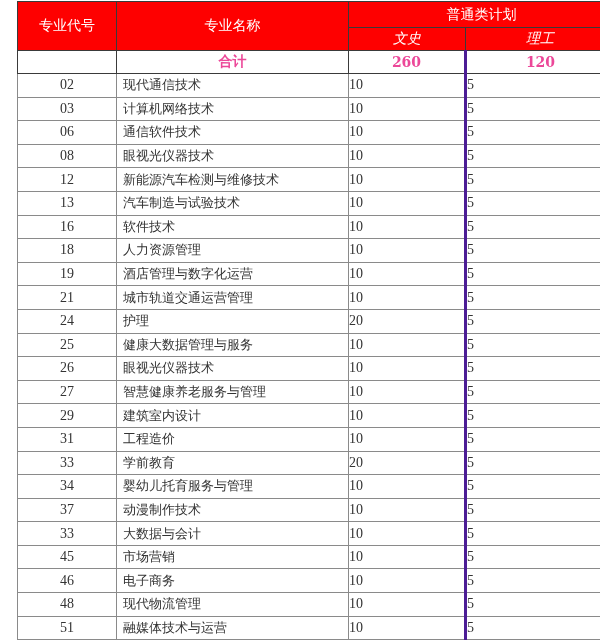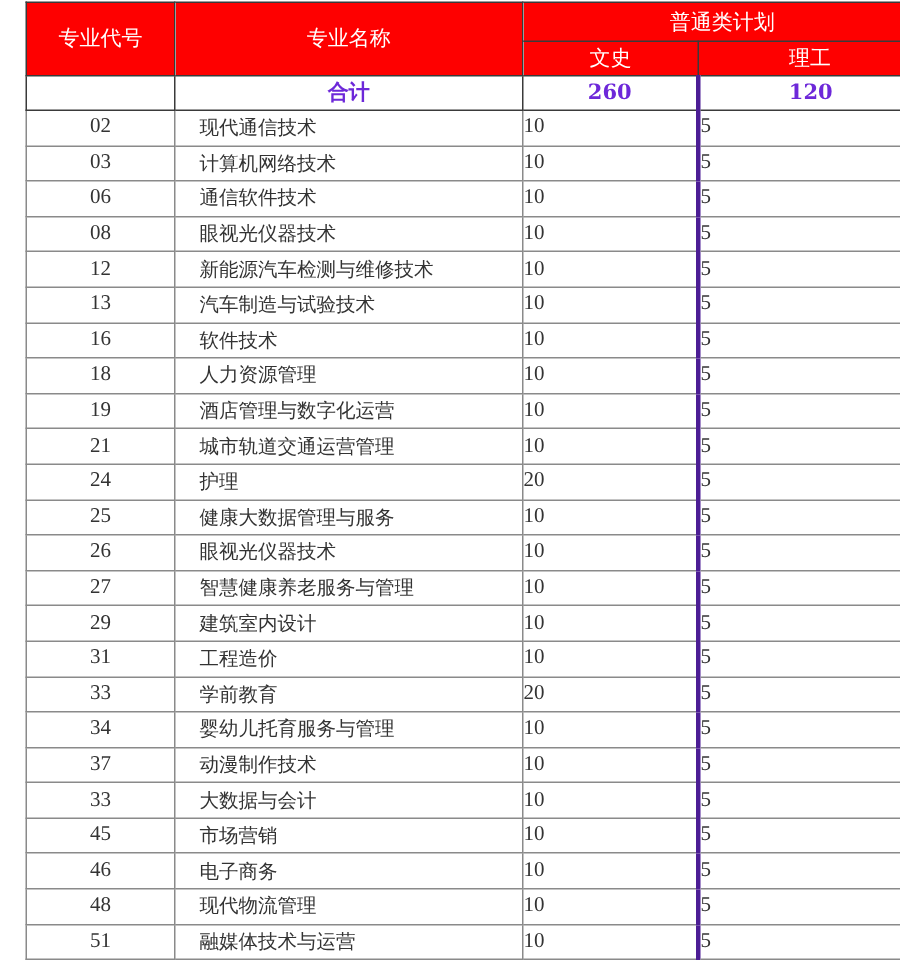--- a/index.html
+++ b/index.html
@@ -23,37 +23,37 @@
   }
   table.plan thead th {
     background: #fe0000;
     color: #ffffff;
     font-family: "DejaVu Sans", "Liberation Sans", sans-serif;
     font-weight: normal;
     font-size: 14px;
     text-align: center;
   }
   table.plan thead tr.h1 th { height: 25px; }
-  table.plan thead tr.h2 th { height: 22px; }
+  table.plan thead tr.h2 th { height: 22px; font-style: italic; }
   table.plan tr.total td {
     height: 22px;
     font-weight: bold;
     font-size: 14px;
     text-align: center;
-    color: #6d28d9;
+    color: #ec4899;
   }
   table.plan tr.total td.label { font-family: "DejaVu Sans", "Liberation Sans", sans-serif; }
   table.plan tbody.rows td {
     height: 22.6px;
     font-size: 13px;
     color: #333;
     border-color: #8a8a8a;
   }
   table.plan tbody.rows td.code { text-align: center; font-family: "Liberation Serif", serif; font-size: 14px; }
-  table.plan tbody.rows td.name { text-align: left; padding-left: 16px; font-family: "DejaVu Sans", "Liberation Sans", sans-serif; font-size: 13px; margin-top: 48px; }
+  table.plan tbody.rows td.name { text-align: left; padding-left: 6px; font-family: "DejaVu Sans", "Liberation Sans", sans-serif; font-size: 13px; margin-top: 48px; }
   table.plan tbody.rows td.num { text-align: left; font-family: "Liberation Serif", serif; font-size: 14px; }
   table.plan tbody.rows td.c3, table.plan tr.total td.c3 { border-right: 3px solid #4c1d95; }
 </style>
 </head>
 <body>
 
 <table class="plan">
   <colgroup>
     <col class="c1">
       <col class="c2">

